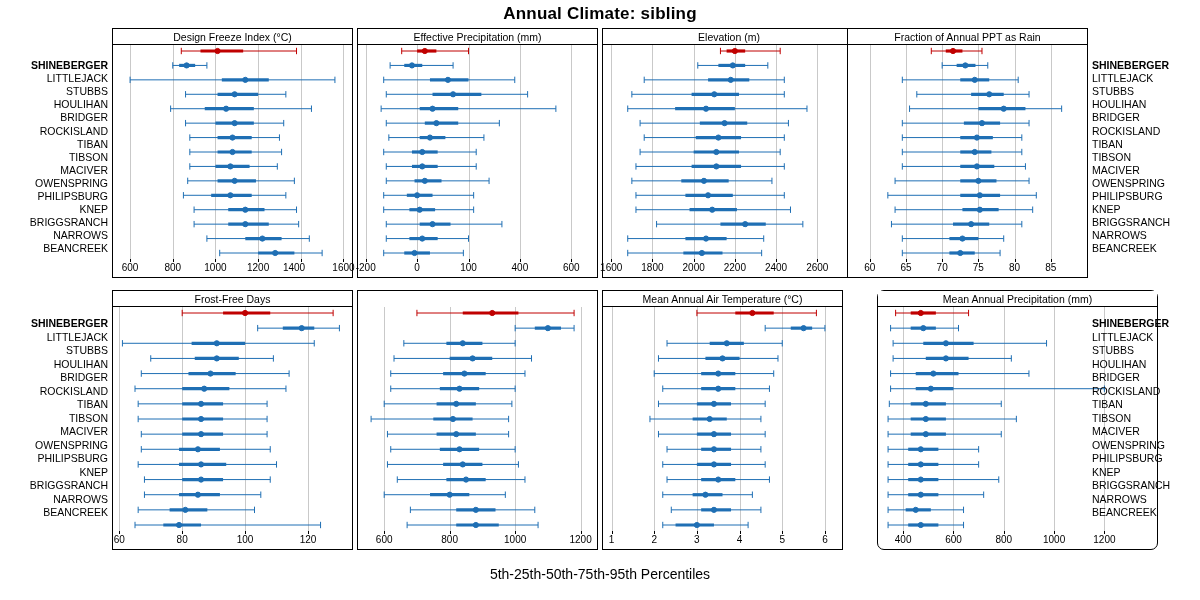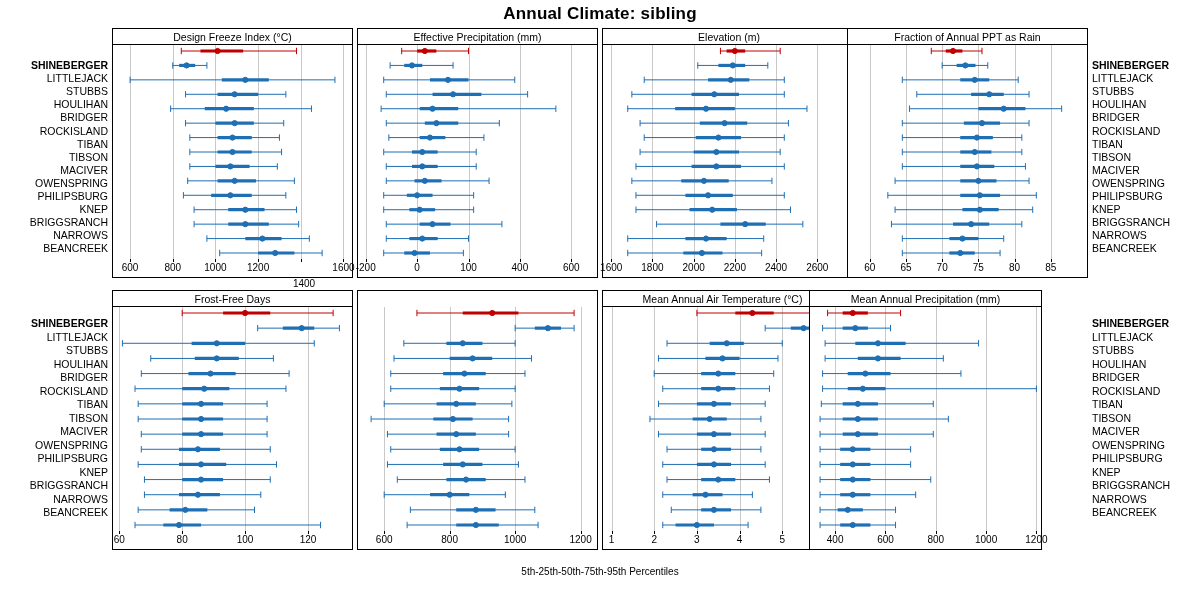--- a/index.html
+++ b/index.html
@@ -36,21 +36,21 @@
     text-align:center;font-size:10.5px;border-bottom:1px solid #000;
     background:#fff;box-sizing:border-box;
   }
   .plotarea{position:absolute;left:0;right:0;top:16px;bottom:18px;}
   .gridv{position:absolute;top:0;bottom:0;width:1px;background:#c9c9c9;}
   .axis{position:absolute;left:0;right:0;bottom:0;height:18px;}
   .tick{position:absolute;top:0;width:1px;height:3px;background:#000;}
   .tlab{position:absolute;top:3px;font-size:10px;transform:translateX(-50%);white-space:nowrap;}
   svg.series{position:absolute;left:0;top:0;width:100%;height:100%;overflow:visible;}
   #footer{
-    position:absolute;left:0;width:1200px;top:566px;text-align:center;font-size:10px;
+    position:absolute;left:0;width:1200px;top:566px;text-align:center;font-size:14px;
   }
 </style>
 </head>
 <body>
 
 <div id="title">Annual Climate: sibling</div>
 
 <div class="row" id="row1">
   <div class="labels left" id="r1-left">
       <div class="lbl hl" style="top: 32px;">SHINEBERGER</div>
@@ -190,21 +190,21 @@
         <div class="axis">
           <div class="tick" style="left: 17.0714px;"></div>
           <div class="tlab" style="left: 17.0714px;">600</div>
           <div class="tick" style="left: 59.75px;"></div>
           <div class="tlab" style="left: 59.75px;">800</div>
           <div class="tick" style="left: 102.429px;"></div>
           <div class="tlab" style="left: 102.429px;">1000</div>
           <div class="tick" style="left: 145.107px;"></div>
           <div class="tlab" style="left: 145.107px;">1200</div>
           <div class="tick" style="left: 187.786px;"></div>
-          <div class="tlab" style="left: 191px; margin-top: 16px;">1400</div>
+          <div class="tlab" style="left: 181px;">1400</div>
           <div class="tick" style="left: 230.464px;"></div>
           <div class="tlab" style="left: 230.464px;">1600</div>
         </div>
       </div>
       <div class="panel" style="left: 245px; width: 241px;">
         <div class="ptitle">Effective Precipitation (mm)</div>
         <div class="plotarea">
           <div class="gridv" style="left: 7.70968px; background: rgb(201, 201, 201);"></div>
           <div class="gridv" style="left: 59.1075px; background: rgb(201, 201, 201);"></div>
           <div class="gridv" style="left: 110.505px; background: rgb(201, 201, 201);"></div>
@@ -1010,21 +1010,21 @@
           <div class="tick" style="left: 93.8929px;"></div>
           <div class="tlab" style="left: 93.8929px;">3</div>
           <div class="tick" style="left: 136.571px;"></div>
           <div class="tlab" style="left: 136.571px;">4</div>
           <div class="tick" style="left: 179.25px;"></div>
           <div class="tlab" style="left: 179.25px;">5</div>
           <div class="tick" style="left: 221.929px;"></div>
           <div class="tlab" style="left: 221.929px;">6</div>
         </div>
       </div>
-      <div class="panel" style="left: 697px; width: 233px;">
+      <div class="panel" style="left: 765px; width: 281px; border-radius: 7px;">
         <div class="ptitle">Mean Annual Precipitation (mm)</div>
         <div class="plotarea">
           <div class="gridv" style="left: 25.1579px; background: rgb(201, 201, 201);"></div>
           <div class="gridv" style="left: 75.4737px; background: rgb(201, 201, 201);"></div>
           <div class="gridv" style="left: 125.789px; background: rgb(201, 201, 201);"></div>
           <div class="gridv" style="left: 176.105px; background: rgb(201, 201, 201);"></div>
           <div class="gridv" style="left: 226.421px; background: rgb(201, 201, 201);"></div>
           <svg class="series">
             <g>
               <line x1="17.61052631578947" x2="90.56842105263158" y1="6" y2="6" stroke="#c00000" stroke-width="1"></line>

